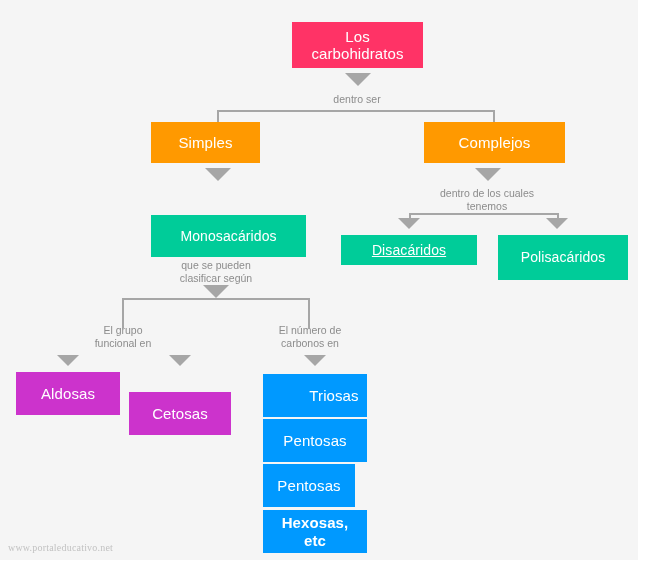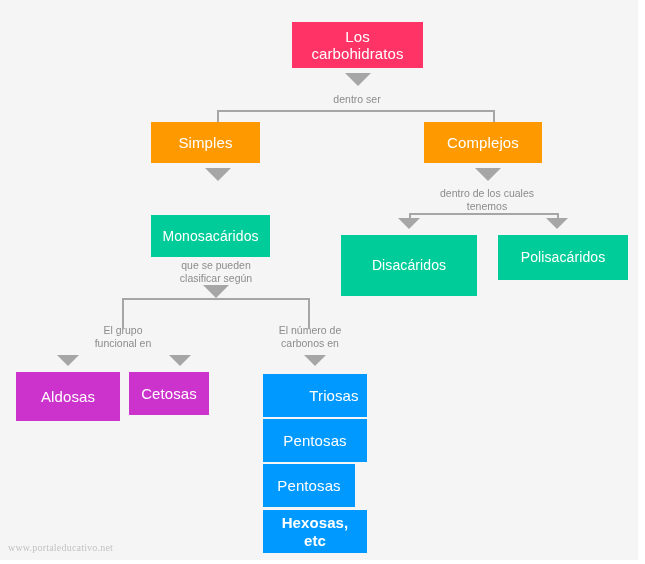--- a/index.html
+++ b/index.html
@@ -88,60 +88,60 @@
 
     <div class="arrow" style="left:345px; top:73px;"></div>
     <div class="edge-label" style="left:297px; top:93px; width:120px;">dentro ser</div>
 
     <div class="conn-h conn-line" style="left:217px; top:110px; width:278px;"></div>
     <div class="conn-v conn-line" style="left:217px; top:110px; height:13px;"></div>
     <div class="conn-v conn-line" style="left:493px; top:110px; height:13px;"></div>
 
     <div class="node level-orange" style="left:151px; top:122px; width:109px; height:41px; font-size:15px;">Simples</div>
 
-    <div class="node level-orange" style="left:424px; top:122px; width:118px; height:41px; font-size:15px;">Complejos</div>
+    <div class="node level-orange" style="left:424px; top:122px; width:141px; height:41px; font-size:15px;">Complejos</div>
 
     <div class="arrow" style="left:205px; top:168px;"></div>
 
     <div class="arrow" style="left:475px; top:168px;"></div>
     <div class="edge-label" style="left:422px; top:187px; width:130px;">dentro de los cuales
 tenemos</div>
 
     <div class="conn-h conn-line" style="left:409px; top:213px; width:150px;"></div>
     <div class="conn-v conn-line" style="left:409px; top:213px; height:5px;"></div>
     <div class="conn-v conn-line" style="left:557px; top:213px; height:5px;"></div>
     <div class="arrow arrow-sm" style="left:398px; top:218px;"></div>
     <div class="arrow arrow-sm" style="left:546px; top:218px;"></div>
 
-    <div class="node level-green" style="left:151px; top:215px; width:119px; height:42px; font-size:14px;">Monosacáridos</div>
+    <div class="node level-green" style="left:151px; top:215px; width:155px; height:42px; font-size:14px;">Monosacáridos</div>
 
-    <div class="node level-green" style="left:341px; top:235px; width:136px; height:61px; font-size:14px;">Disacáridos</div>
+    <div class="node level-green" style="left:341px; top:235px; width:136px; height:30px; font-size:14px;text-decoration:underline;">Disacáridos</div>
 
     <div class="node level-green" style="left:498px; top:235px; width:130px; height:45px; font-size:14px;">Polisacáridos</div>
 
     <div class="edge-label" style="left:156px; top:259px; width:120px;">que se pueden
 clasificar según</div>
     <div class="arrow" style="left:203px; top:285px;"></div>
 
     <div class="conn-h conn-line" style="left:122px; top:298px; width:188px;"></div>
     <div class="conn-v conn-line" style="left:122px; top:298px; height:30px;"></div>
     <div class="conn-v conn-line" style="left:308px; top:298px; height:30px;"></div>
 
     <div class="edge-label" style="left:72px; top:324px; width:102px;">El grupo
 funcional en</div>
     <div class="edge-label" style="left:259px; top:324px; width:102px;">El número de
 carbonos en</div>
 
     <div class="arrow arrow-sm" style="left:57px; top:355px;"></div>
     <div class="arrow arrow-sm" style="left:169px; top:355px;"></div>
     <div class="arrow arrow-sm" style="left:304px; top:355px;"></div>
 
-    <div class="node level-magenta" style="left:16px; top:372px; width:104px; height:49px; font-size:15px;">Aldosas</div>
+    <div class="node level-magenta" style="left:16px; top:372px; width:104px; height:43px; font-size:15px;">Aldosas</div>
 
-    <div class="node level-magenta" style="left:129px; top:372px; width:80px; height:43px; font-size:15px;">Cetosas</div>
+    <div class="node level-magenta" style="left:129px; top:392px; width:102px; height:43px; font-size:15px;">Cetosas</div>
 
     <div class="node level-blue" style="left:263px; top:374px; width:104px; height:43px; font-size:15px;padding-left:44px;">Triosas</div>
     <div class="node level-blue" style="left:263px; top:419px; width:104px; height:43px; font-size:15px;">Pentosas</div>
     <div class="node level-blue" style="left:263px; top:464px; width:92px; height:43px; font-size:15px;">Pentosas</div>
     <div class="node level-blue" style="left:263px; top:510px; width:104px; height:43px; font-size:15px;font-weight:bold;">Hexosas, etc</div>
 
     <div class="watermark" style="left:8px; top:542px;">www.portaleducativo.net</div>
 
   </div>
 </div>

